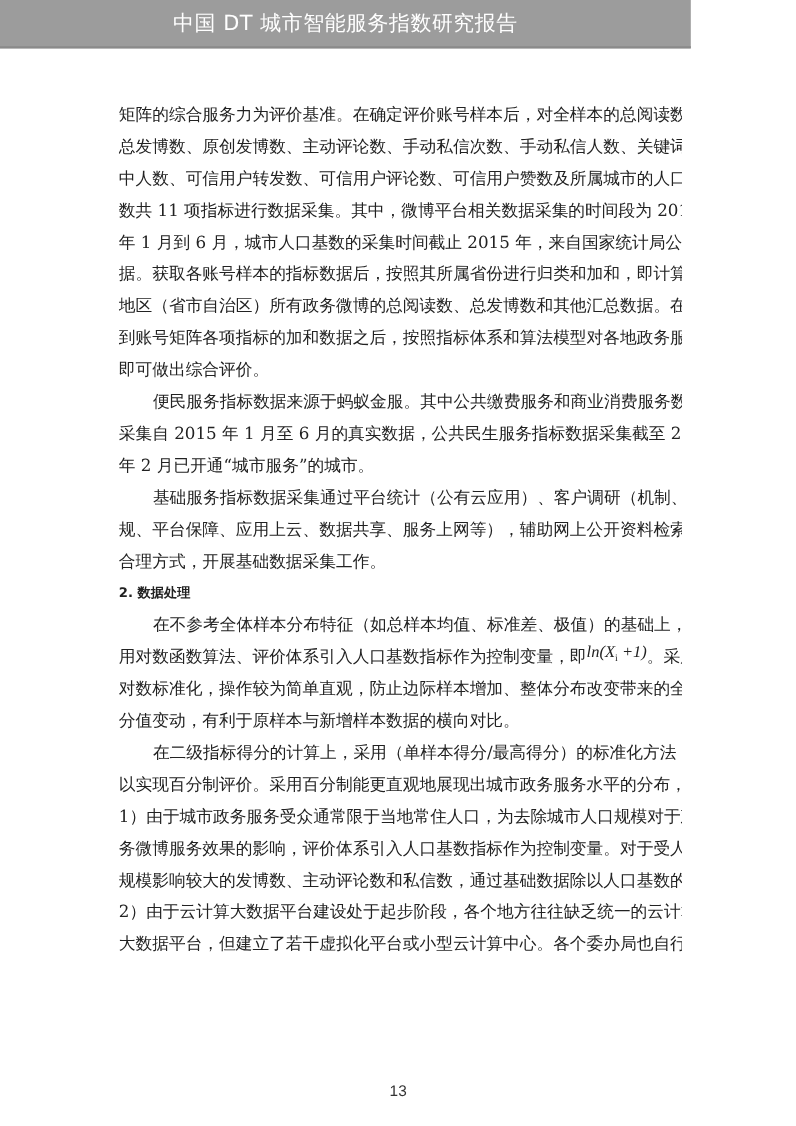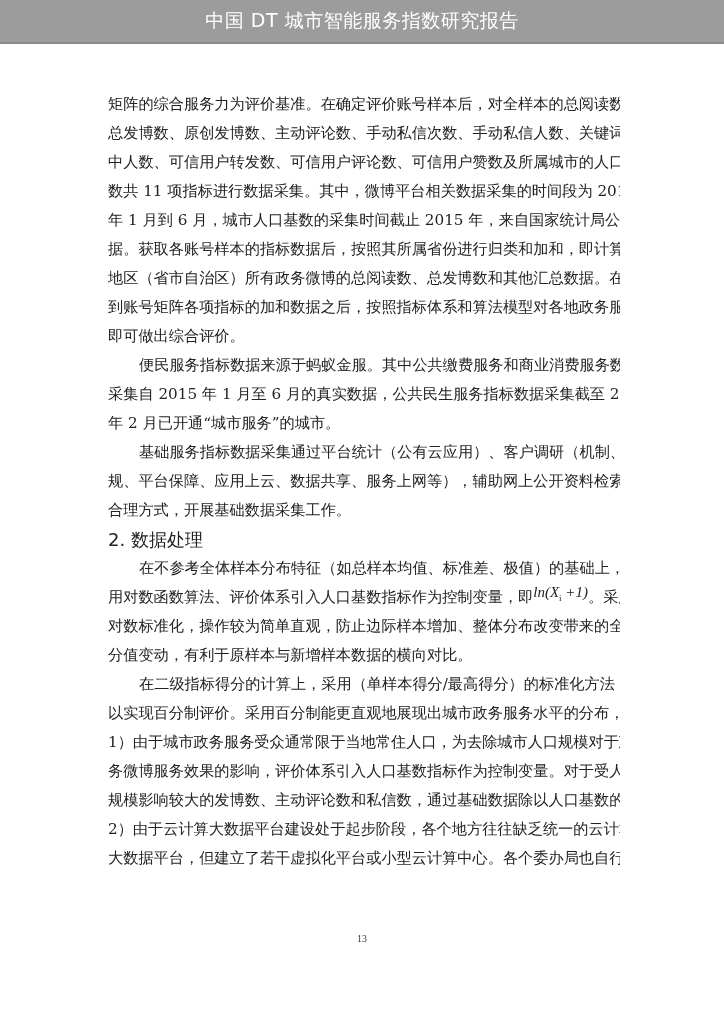--- a/index.html
+++ b/index.html
@@ -1,33 +1,33 @@
 <!DOCTYPE html>
 <html><head>
 <meta charset="utf-8">
 <style>
   html, body { margin: 0; padding: 0; background: #ffffff; }
   body { width: 724px; height: 1024px; position: relative; overflow: hidden;
          font-family: "DejaVu Serif", "Liberation Serif", serif; color: #222; }
-  .header { position: absolute; left: 0; top: 0; width: 724px; height: 42px;
+  .header { position: absolute; left: 0; top: 0; width: 628px; height: 42px;
             background: #9c9c9c; border-bottom: 2px solid #8a8a8a; }
   .header-title { position: absolute; left: 0; right: 0; top: 8px; text-align: center;
                   color: #ffffff; font-family: "DejaVu Sans", "Liberation Sans", sans-serif;
                   font-size: 19px; letter-spacing: 0.5px; }
   .content { position: absolute; left: 108px; top: 90px; width: 512px; }
   .line { height: 29px; line-height: 29px; font-size: 15.2px; white-space: nowrap;
           text-align: justify; text-align-last: justify; overflow: hidden; }
   .line.last { text-align-last: left; }
   .line.indent { padding-left: 31px; }
-  .heading { font-weight: normal; font-family: "DejaVu Sans", "Liberation Sans", sans-serif; font-size: 18px; }
+  .heading { font-weight: bold; font-family: "DejaVu Sans", "Liberation Sans", sans-serif; font-size: 12px; }
   .formula { font-family: "Liberation Serif", serif; font-style: italic; font-size: 15px;
              position: relative; top: -5px; }
   .formula sub { font-size: 9px; font-style: normal; }
-  .page-number { position: absolute; left: 0; right: 0; top: 933px; text-align: center;
-                 font-size: 10px; color: #333; font-family: Liberation Serif, serif; }
+  .page-number { position: absolute; left: 0; right: 0; top: 983px; text-align: center;
+                 font-size: 14px; color: #333; font-family: Liberation Sans, sans-serif; }
 </style>
 </head>
 <body>
 
 <div class="header">
   <div class="header-title">中国 DT 城市智能服务指数研究报告</div>
 </div>
 
 <div class="content">
   <div>

